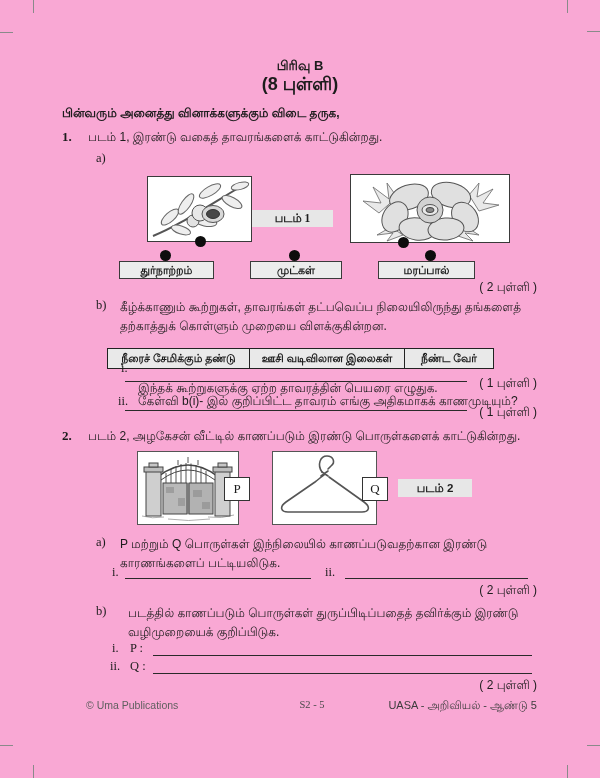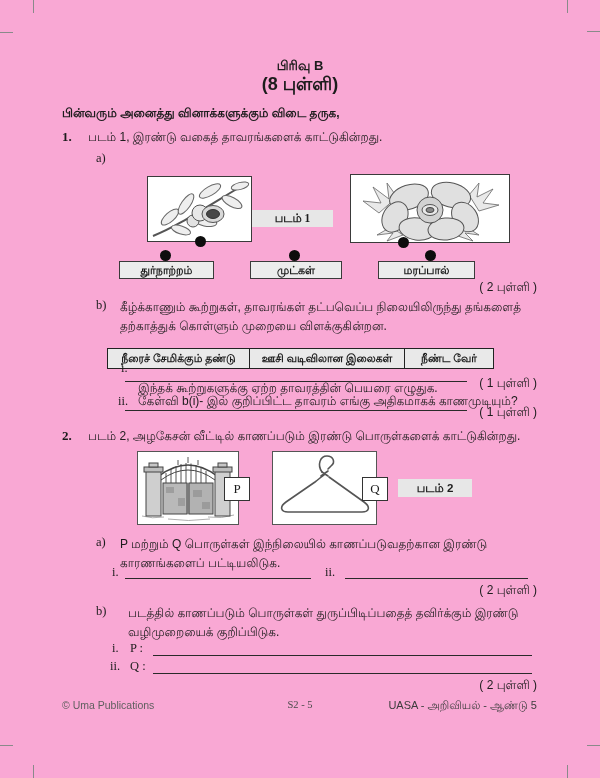--- a/index.html
+++ b/index.html
@@ -31,21 +31,21 @@
   }
   .tbl .cell:last-child{border-right:none;}
   .ansline{position:absolute;height:0;border-bottom:1px solid #2a2a2a;}
   .pqbox{
     position:absolute;width:24px;height:22px;border:1px solid #333;background:#fff;
     text-align:center;font-size:13px;line-height:22px;font-family:"Liberation Serif",serif;
   }
   .num{font-size:13px;font-family:"Liberation Serif",serif;}
   .sub{font-size:12.5px;font-family:"Liberation Serif",serif;}
   .para{font-size:12px;line-height:19px;}
-  .footer-text{font-size:10.5px;color:#5f5f5f;}
+  .footer-text{font-size:10.5px;color:#5f5f5f;margin-left:24px;}
   svg{display:block;}
 </style>
 </head>
 <body>
 
 <div class="page">
 
   <div class="crop" style="left:33px;top:0;width:1px;height:13px;"></div>
   <div class="crop" style="left:0;top:32px;width:13px;height:1px;"></div>
   <div class="crop" style="left:567px;top:0;width:1px;height:13px;"></div>

